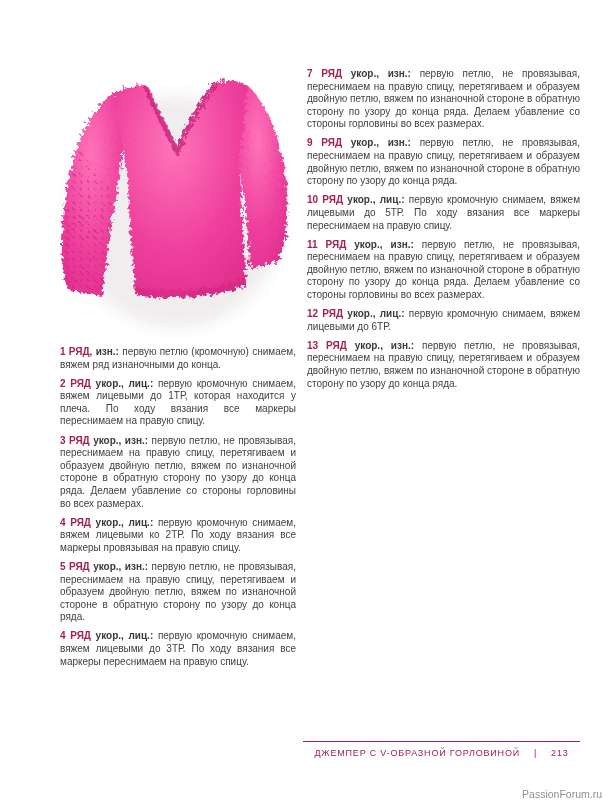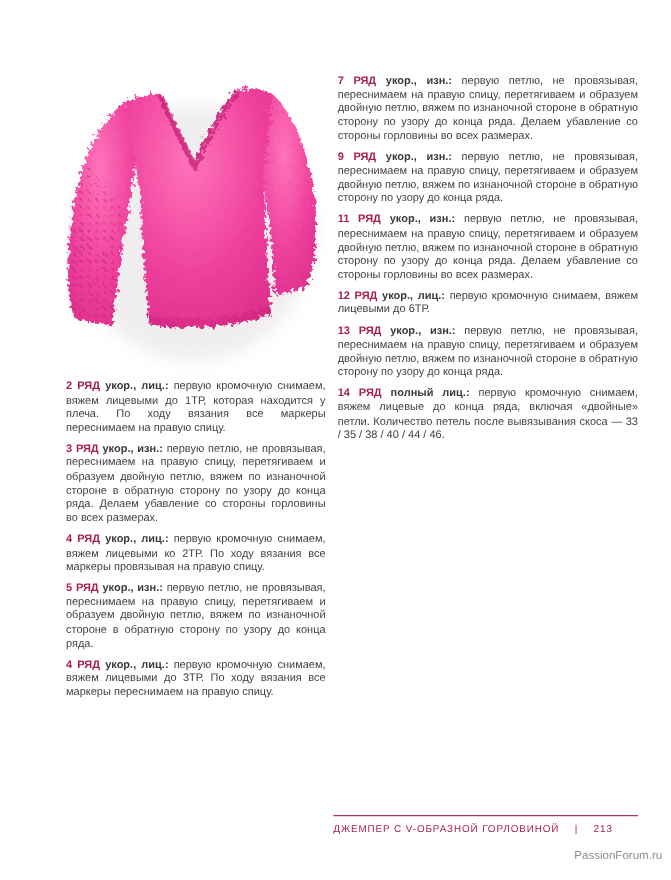--- a/index.html
+++ b/index.html
@@ -43,33 +43,33 @@
   .note { margin-top: 9px; }
 
   
   .footer {
     position: absolute;
     left: 303px;
     right: 30px;
     top: 741px;
     border-top: 1.5px solid #a61e4d;
     padding-top: 6px;
-    text-align: left;
+    text-align: center;
     color: #a61e4d;
     font-size: 9px;
     letter-spacing: 0.8px;
     white-space: nowrap;
   }
   .footer .sep { margin: 0 14px; }
 
   
   .watermark {
     position: absolute;
     right: 8px;
-    bottom: 16px;
+    bottom: 0;
     color: #8f8f8f;
     font-size: 10.5px;
   }
 </style>
 </head>
 <body>
 
 <div class="page">
 
   <div class="photo">
@@ -99,34 +99,35 @@
         <path d="M198,26 C210,36 222,58 230,88 C237,115 239,145 236,172 C234,186 231,196 228,202 L200,208 C199,180 196,148 190,112 L184,52 Z" fill="url(#pinkGrad)"></path>
         <path d="M62,34 C74,28 86,25 96,25 C104,44 116,68 127,89 C137,67 152,40 167,21 C178,19 190,21 198,26 C194,55 191,85 190,112 C192,150 194,195 196,226 C162,238 118,241 86,235 C82,198 79,160 78,120 C74,90 68,60 62,34 Z" fill="url(#pinkGrad)"></path>
         <path d="M96,27 C104,46 116,70 127,91 C137,69 151,42 166,23" fill="none" stroke="#c92079" stroke-width="5" opacity="0.8"></path>
         <path d="M28,84 C18,112 12,150 12,185 C12,205 14,220 18,230 L52,236 C56,205 60,170 66,138 Z" fill="url(#mesh)"></path>
         <path d="M86,235 C118,241 162,238 196,226 L196,218 C162,230 120,233 86,227 Z" fill="#c92079" opacity="0.35"></path>
       </g>
     </svg>
   </div>
 
   <div class="col col-left">
+    <p class="para"><span class="num">1 РЯД,</span> <span class="kind">изн.:</span> <span>первую петлю (кромочную) снимаем, вяжем ряд изнаночными до конца.</span></p>
     <p class="para"><span class="num">2 РЯД</span> <span class="kind">укор., лиц.:</span> <span>первую кромочную снимаем, вяжем лицевыми до 1ТР, которая находится у плеча. По ходу вязания все маркеры переснимаем на правую спицу.</span></p>
     <p class="para"><span class="num">3 РЯД</span> <span class="kind">укор., изн.:</span> <span>первую петлю, не провязывая, переснимаем на правую спицу, перетягиваем и образуем двойную петлю, вяжем по изнаночной стороне в обратную сторону по узору до конца ряда. Делаем убавление со стороны горловины во всех размерах.</span></p>
     <p class="para"><span class="num">4 РЯД</span> <span class="kind">укор., лиц.:</span> <span>первую кромочную снимаем, вяжем лицевыми ко 2ТР. По ходу вязания все маркеры провязывая на правую спицу.</span></p>
     <p class="para"><span class="num">5 РЯД</span> <span class="kind">укор., изн.:</span> <span>первую петлю, не провязывая, переснимаем на правую спицу, перетягиваем и образуем двойную петлю, вяжем по изнаночной стороне в обратную сторону по узору до конца ряда.</span></p>
     <p class="para"><span class="num">4 РЯД</span> <span class="kind">укор., лиц.:</span> <span>первую кромочную снимаем, вяжем лицевыми до 3ТР. По ходу вязания все маркеры переснимаем на правую спицу.</span></p>
   </div>
 
   <div class="col col-right">
     <p class="para"><span class="num">7 РЯД</span> <span class="kind">укор., изн.:</span> <span>первую петлю, не провязывая, переснимаем на правую спицу, перетягиваем и образуем двойную петлю, вяжем по изнаночной стороне в обратную сторону по узору до конца ряда. Делаем убавление со стороны горловины во всех размерах.</span></p>
     <p class="para"><span class="num">9 РЯД</span> <span class="kind">укор., изн.:</span> <span>первую петлю, не провязывая, переснимаем на правую спицу, перетягиваем и образуем двойную петлю, вяжем по изнаночной стороне в обратную сторону по узору до конца ряда.</span></p>
+    <p class="para"><span class="num">10 РЯД</span> <span class="kind">укор., лиц.:</span> <span>первую кромочную снимаем, вяжем лицевыми до 5ТР. По ходу вязания все маркеры переснимаем на правую спицу.</span></p>
     <p class="para"><span class="num">11 РЯД</span> <span class="kind">укор., изн.:</span> <span>первую петлю, не провязывая, переснимаем на правую спицу, перетягиваем и образуем двойную петлю, вяжем по изнаночной стороне в обратную сторону по узору до конца ряда. Делаем убавление со стороны горловины во всех размерах.</span></p>
     <p class="para"><span class="num">12 РЯД</span> <span class="kind">укор., лиц.:</span> <span>первую кромочную снимаем, вяжем лицевыми до 6ТР.</span></p>
     <p class="para"><span class="num">13 РЯД</span> <span class="kind">укор., изн.:</span> <span>первую петлю, не провязывая, переснимаем на правую спицу, перетягиваем и образуем двойную петлю, вяжем по изнаночной стороне в обратную сторону по узору до конца ряда.</span></p>
-    <p class="para"><span class="num">14 РЯД</span> <span class="kind">полный лиц.:</span> <span>первую кромочную снимаем, вяжем лицевые до конца ряда, включая «двойные» петли. Количество петель после вывязывания скоса — 33 / 35 / 38 / 40 / 44 / 46.</span></p>
   </div>
 
   <div class="footer">
     <span>ДЖЕМПЕР С V-ОБРАЗНОЙ ГОРЛОВИНОЙ</span><span class="sep">|</span><span>213</span>
   </div>
 
   <div class="watermark">PassionForum.ru</div>
 
 </div>
 

